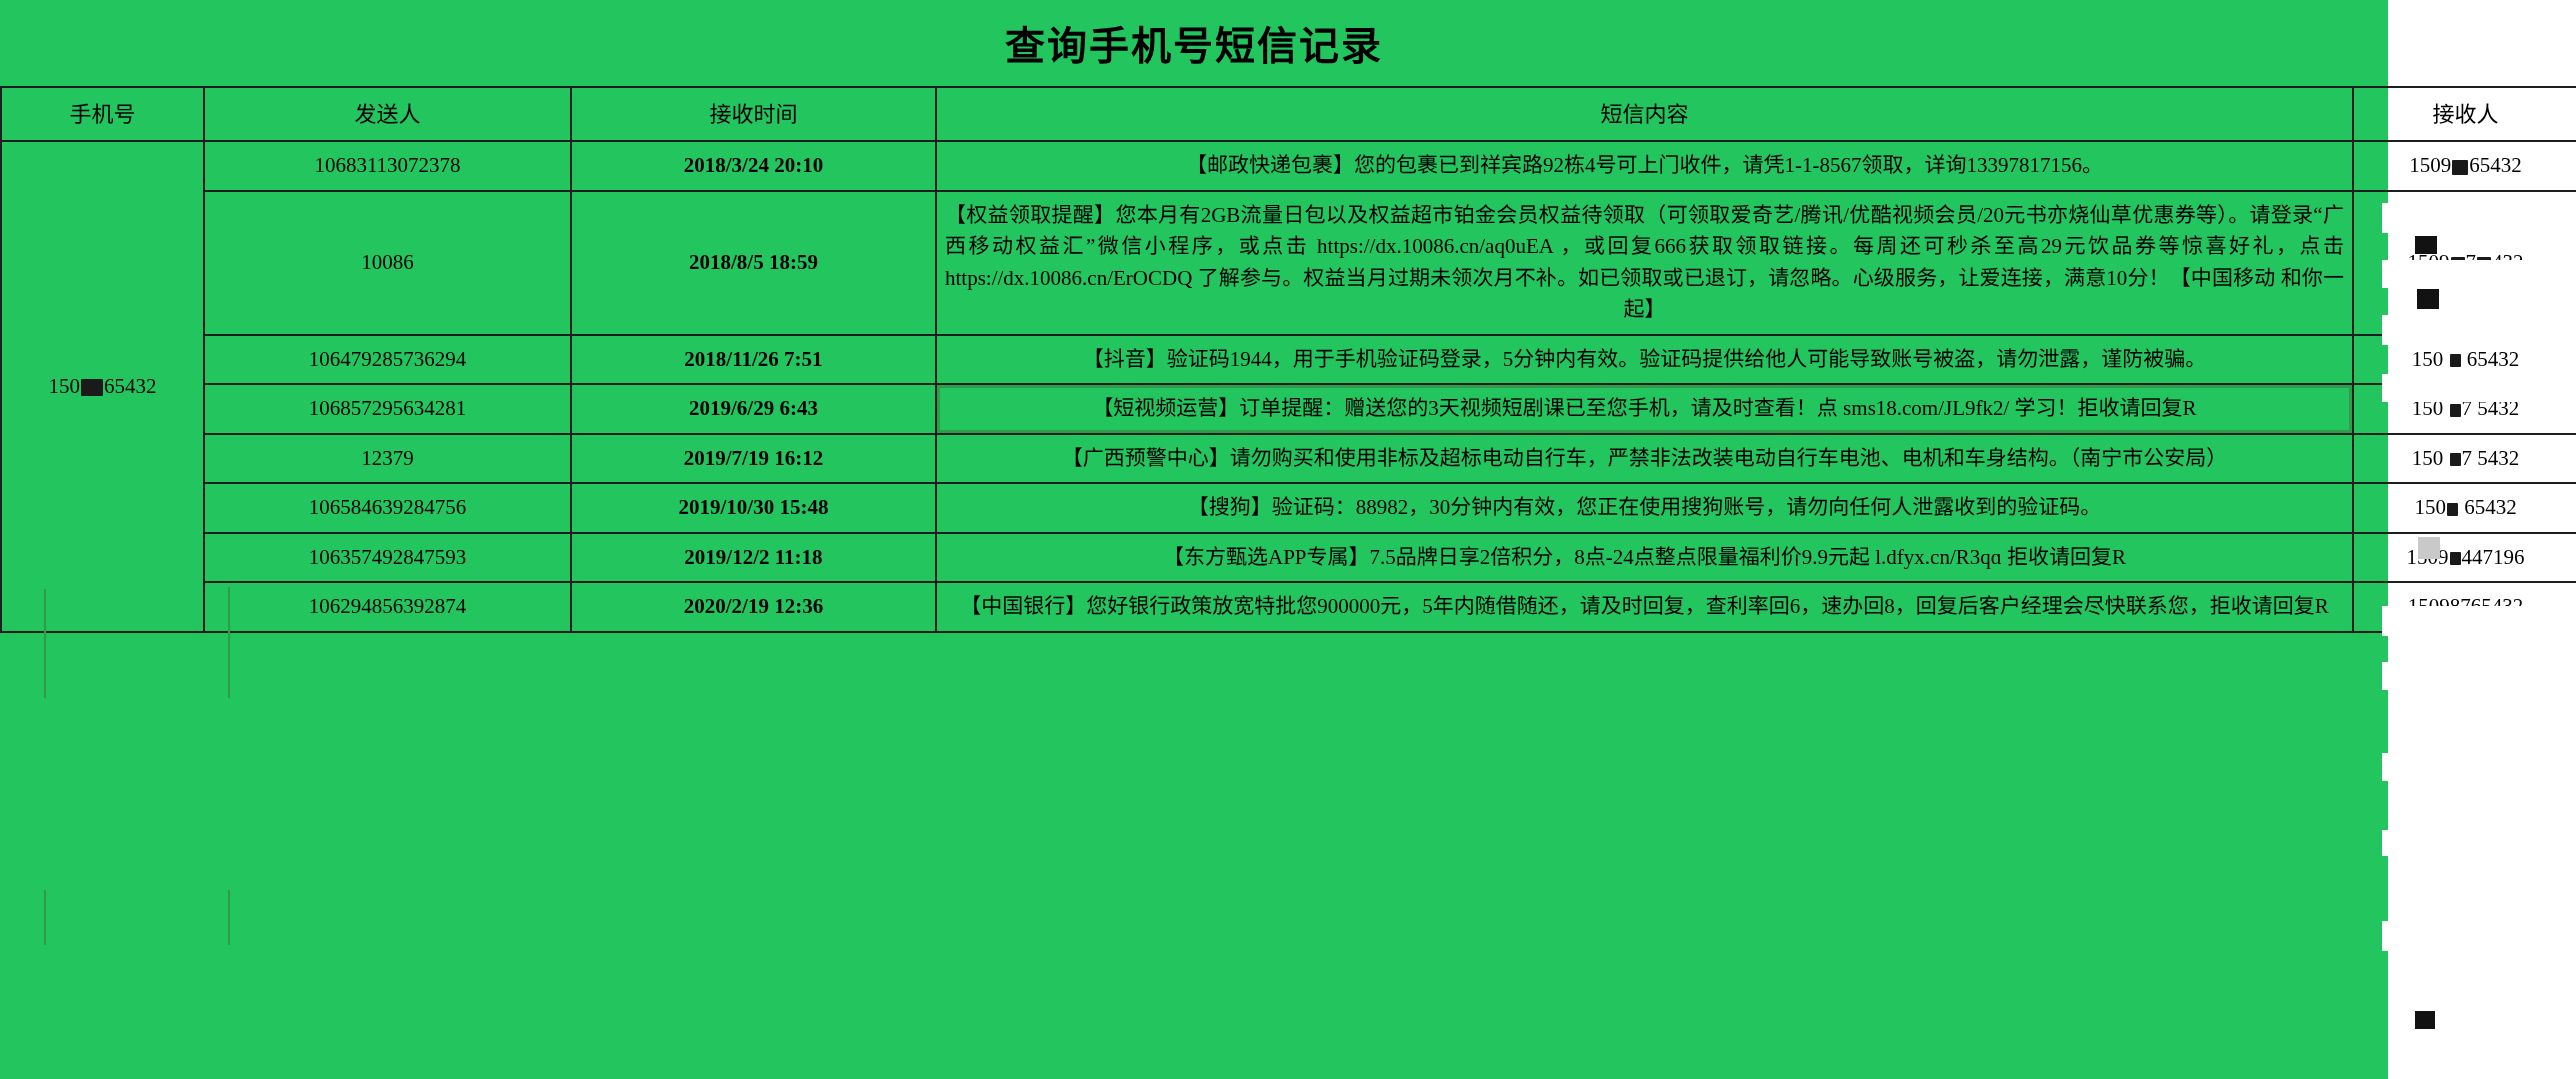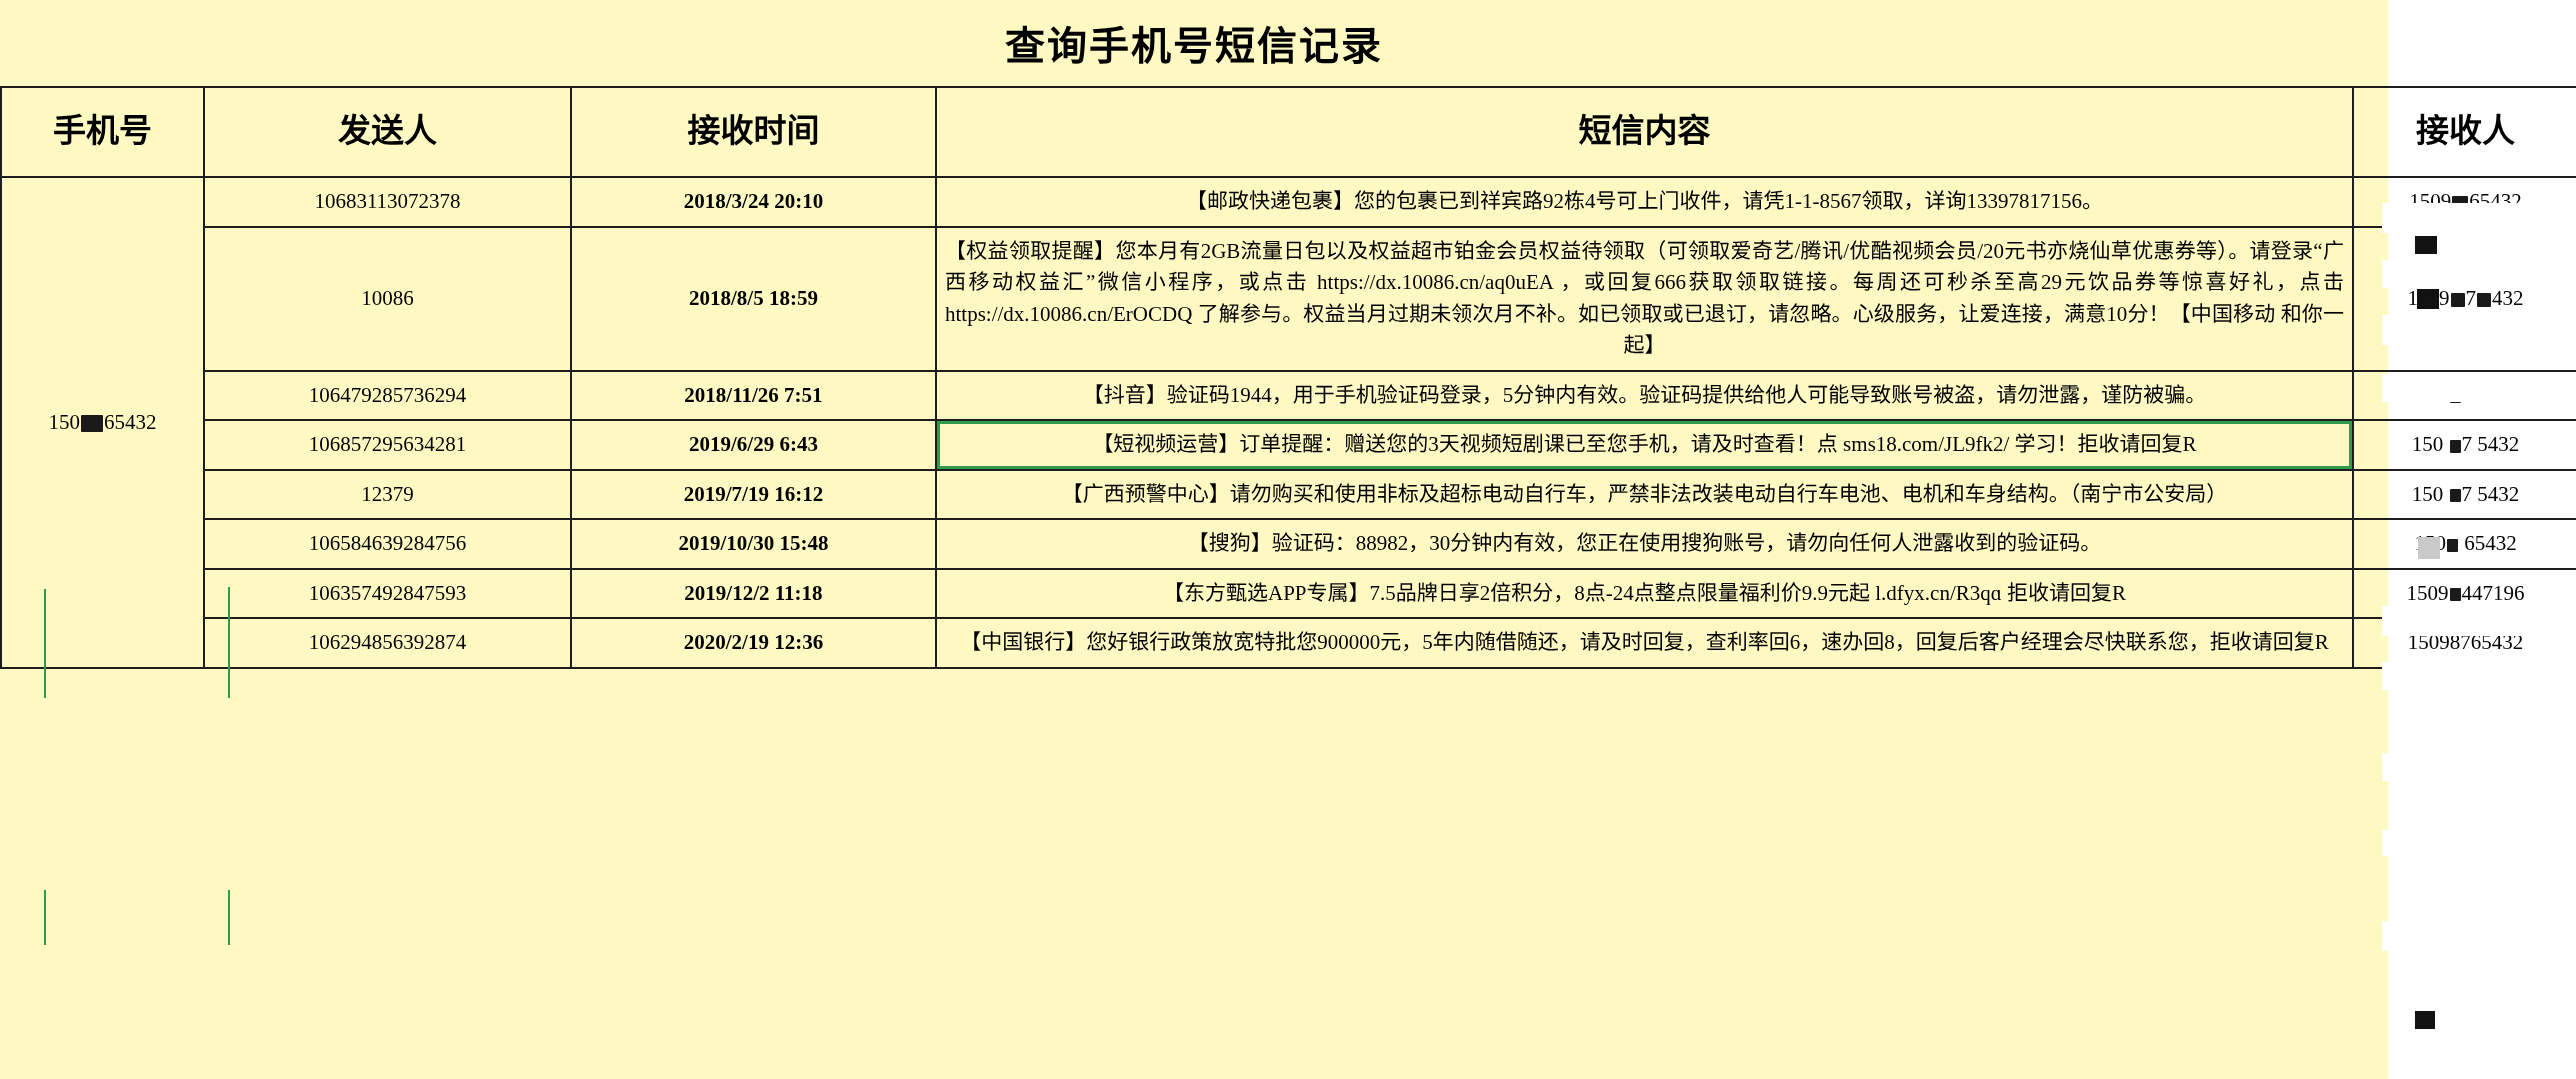--- a/index.html
+++ b/index.html
@@ -11,21 +11,21 @@
     width: 2576px;
     height: 1080px;
     font-family: "Liberation Serif", "DejaVu Serif", serif;
     color: #000000;
     overflow: hidden;
   }
   #page {
     position: relative;
     width: 2388px;
     height: 1080px;
-    background: #fef9c3;
+    background: #22c55e;
   }
   .doc-title {
     text-align: center;
     font-size: 40px;
     font-weight: bold;
     letter-spacing: 2px;
     padding-top: 14px;
     padding-bottom: 14px;
     font-family: "Liberation Serif", "DejaVu Serif", serif;
   }
@@ -36,25 +36,25 @@
   }
   table.sms-table th,
   table.sms-table td {
     border: 2px solid #1e1e1e;
     vertical-align: middle;
     font-size: 21px;
     line-height: 1.5;
     padding: 8px 8px;
   }
   table.sms-table thead th {
-    font-weight: bold;
-    font-size: 33px;
+    font-weight: normal;
+    font-size: 22px;
     text-align: center;
     height: 52px;
-    padding: 18px 6px;
+    padding: 0 6px;
   }
   col.c-phone   { width: 203px; }
   col.c-sender  { width: 367px; }
   col.c-time    { width: 365px; }
   col.c-content { width: 1417px; }
   col.c-recv    { width: 225px; }
 
   td.phone-cell {
     text-align: center;
     font-size: 24px;

